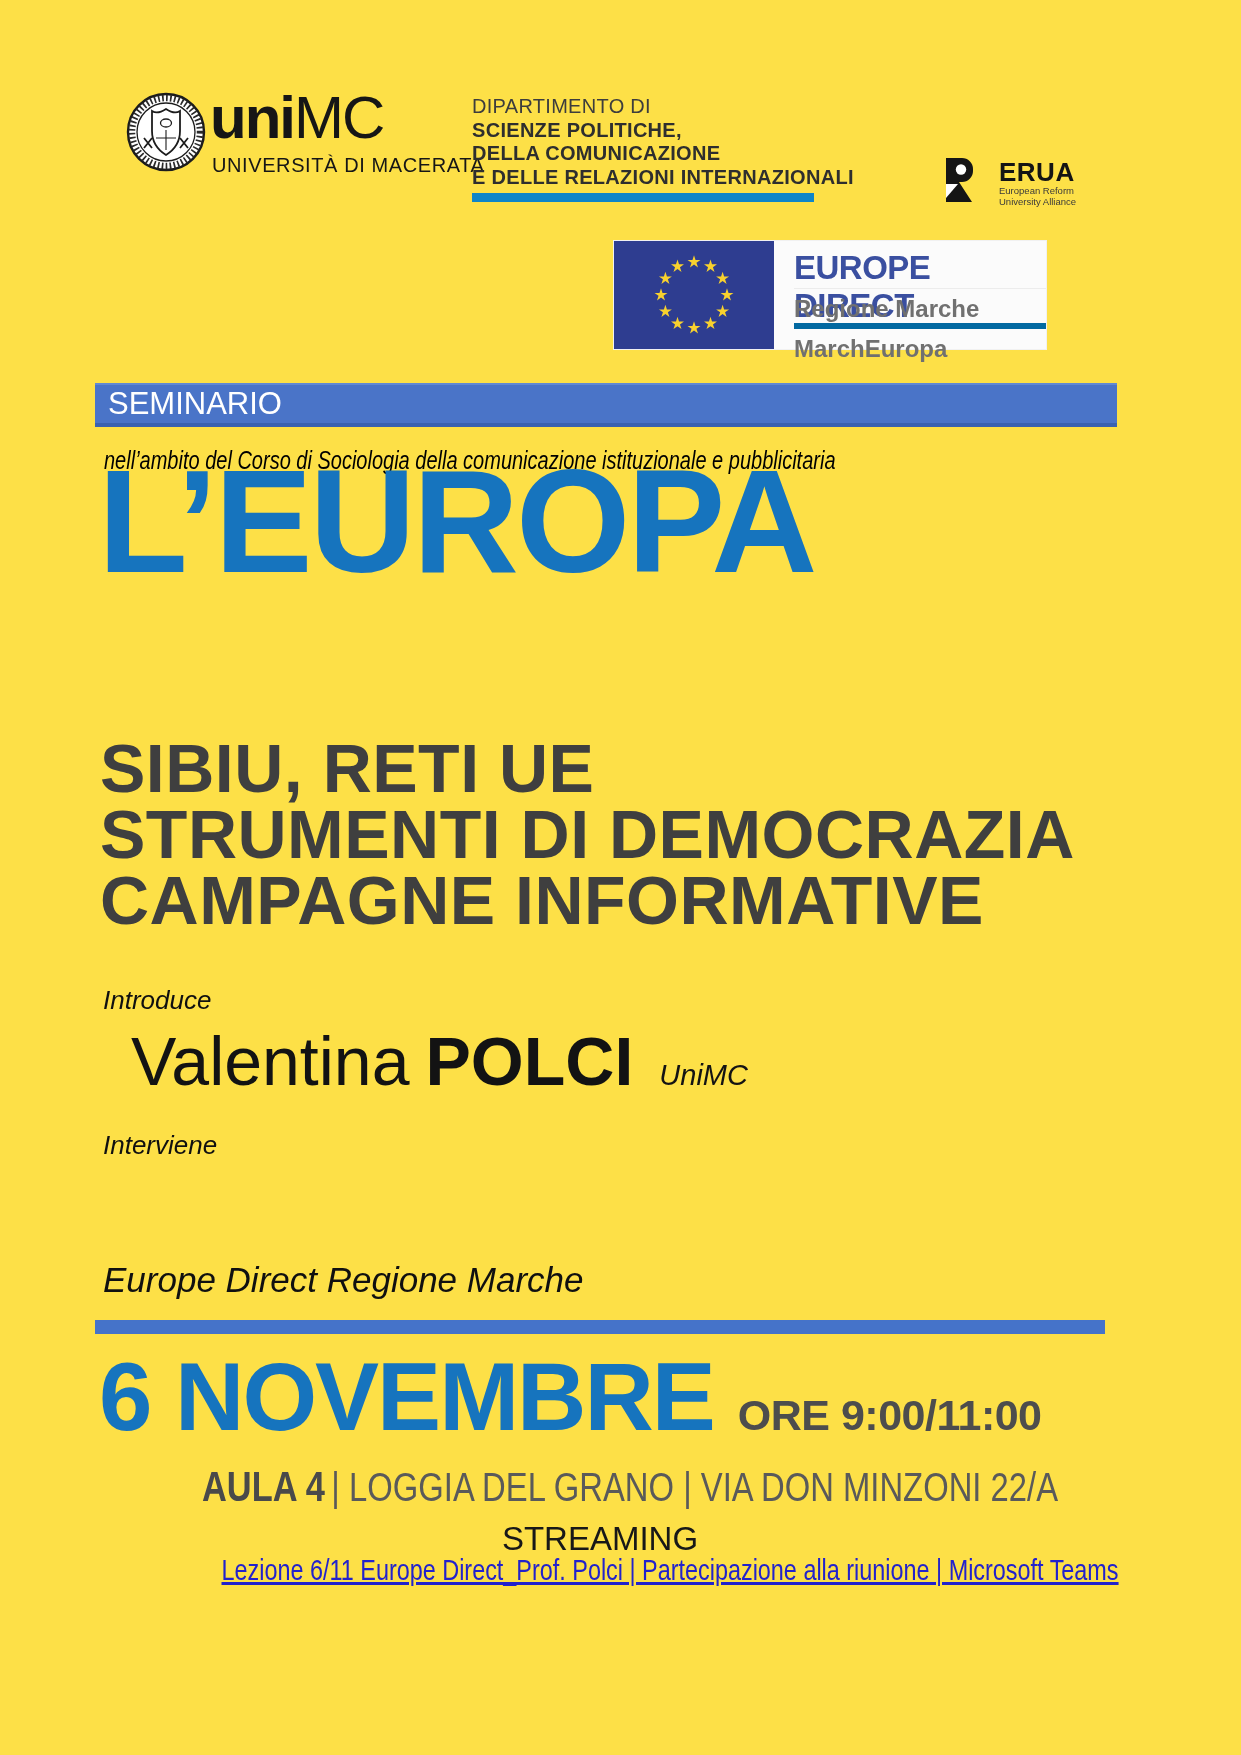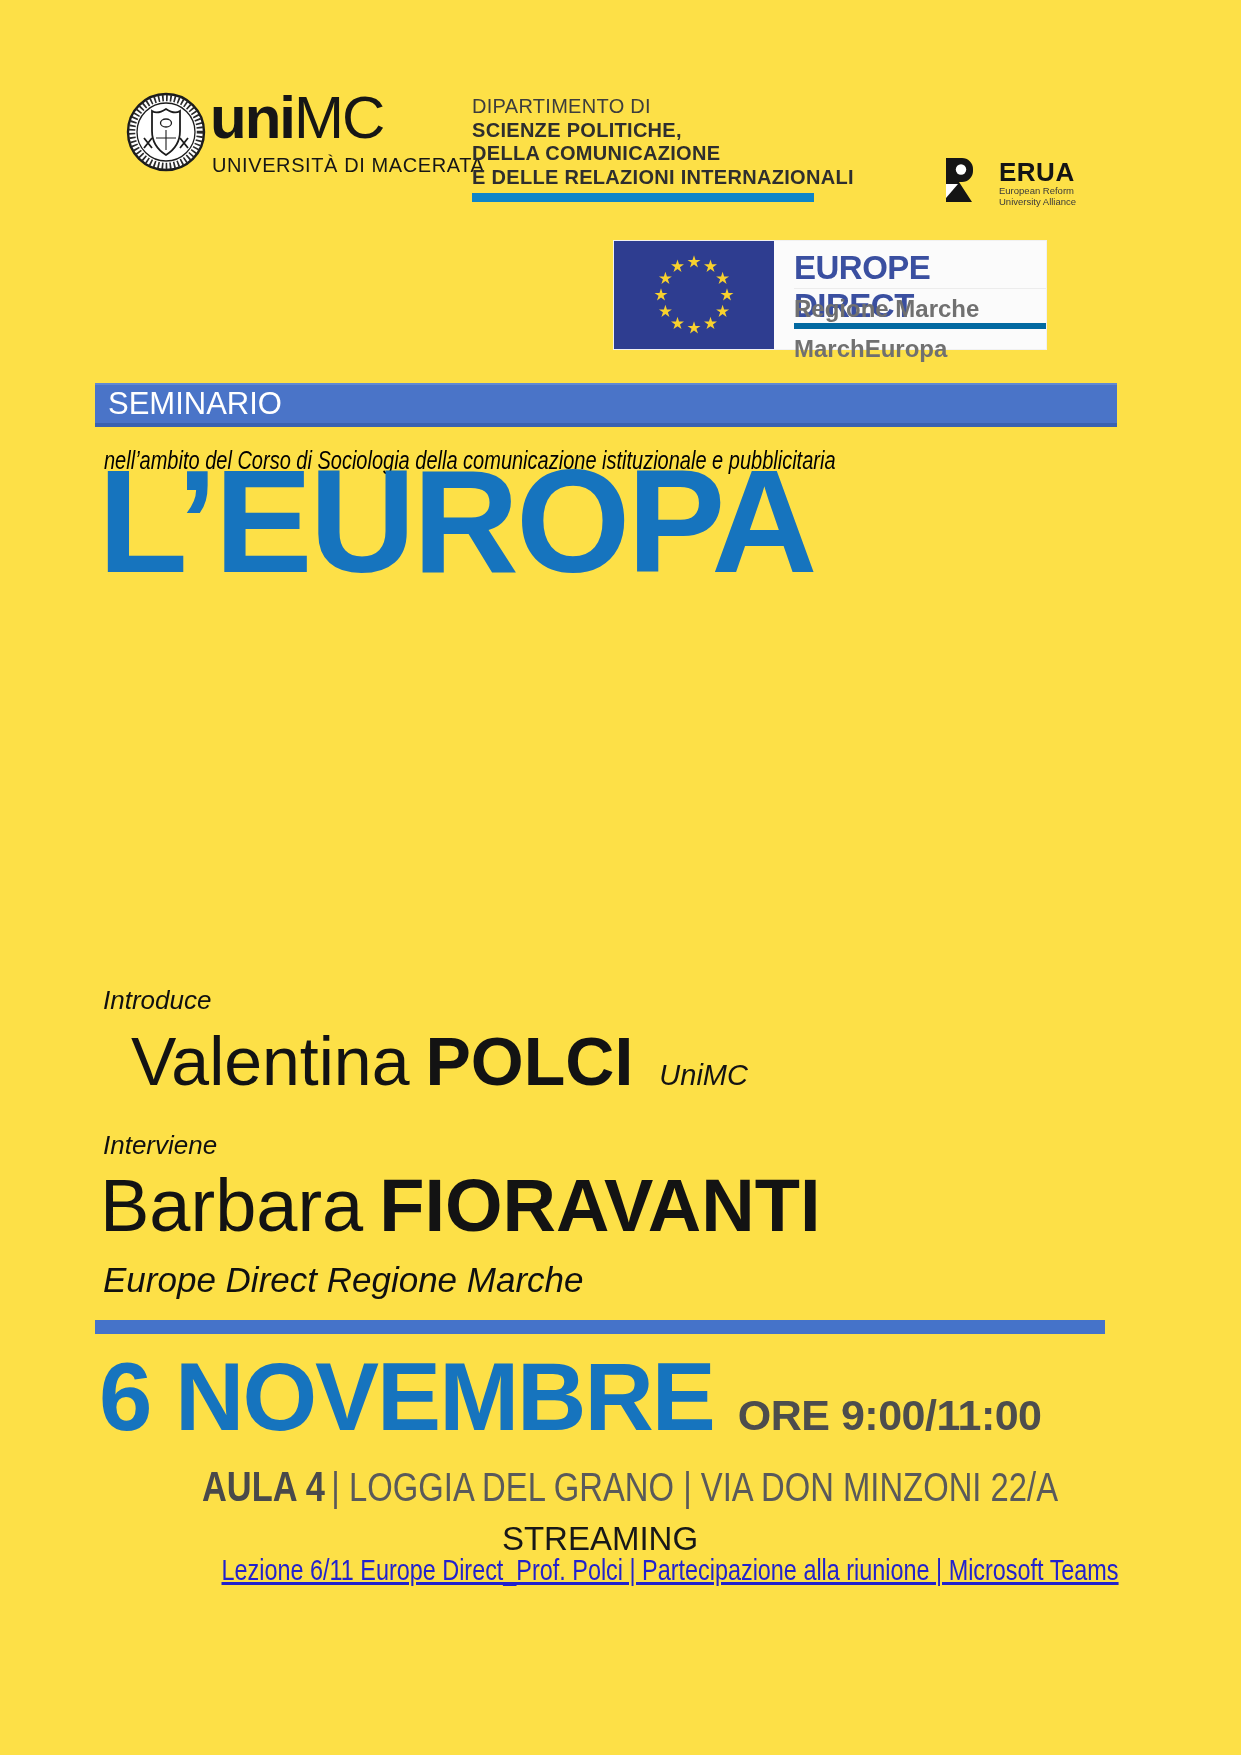--- a/index.html
+++ b/index.html
@@ -137,32 +137,33 @@
   <div class="seminario">
     <span>SEMINARIO</span>
   </div>
 
   <div class="context">nell’ambito del Corso di Sociologia della comunicazione istituzionale e pubblicitaria</div>
 
   <div class="big-title">
     <div>L’EUROPA</div>
   </div>
 
+  <div class="sub-block">
+    <div>SIBIU, RETI UE</div>
+    <div>STRUMENTI DI DEMOCRAZIA</div>
+    <div>CAMPAGNE INFORMATIVE</div>
+  </div>
 
   <div class="lab-italic" style="top:985px;">Introduce</div>
   <div class="name-row row1">
     <span class="first">Valentina</span>
     <span class="last">POLCI</span>
     <span class="affil-small">UniMC</span>
   </div>
   <div class="lab-italic" style="top:1130px;">Interviene</div>
-  <div class="name-row row2">
-    <span class="first">Barbara</span>
-    <span class="last">FIORAVANTI</span>
-  </div>
   <div class="affil-line">Europe Direct Regione Marche</div>
 
   <div class="divider"></div>
 
   <div class="date-row">
     <span class="date-main">6 NOVEMBRE</span>
     <span class="date-time">ORE 9:00/11:00</span>
   </div>
 
   <div class="venue-row">

